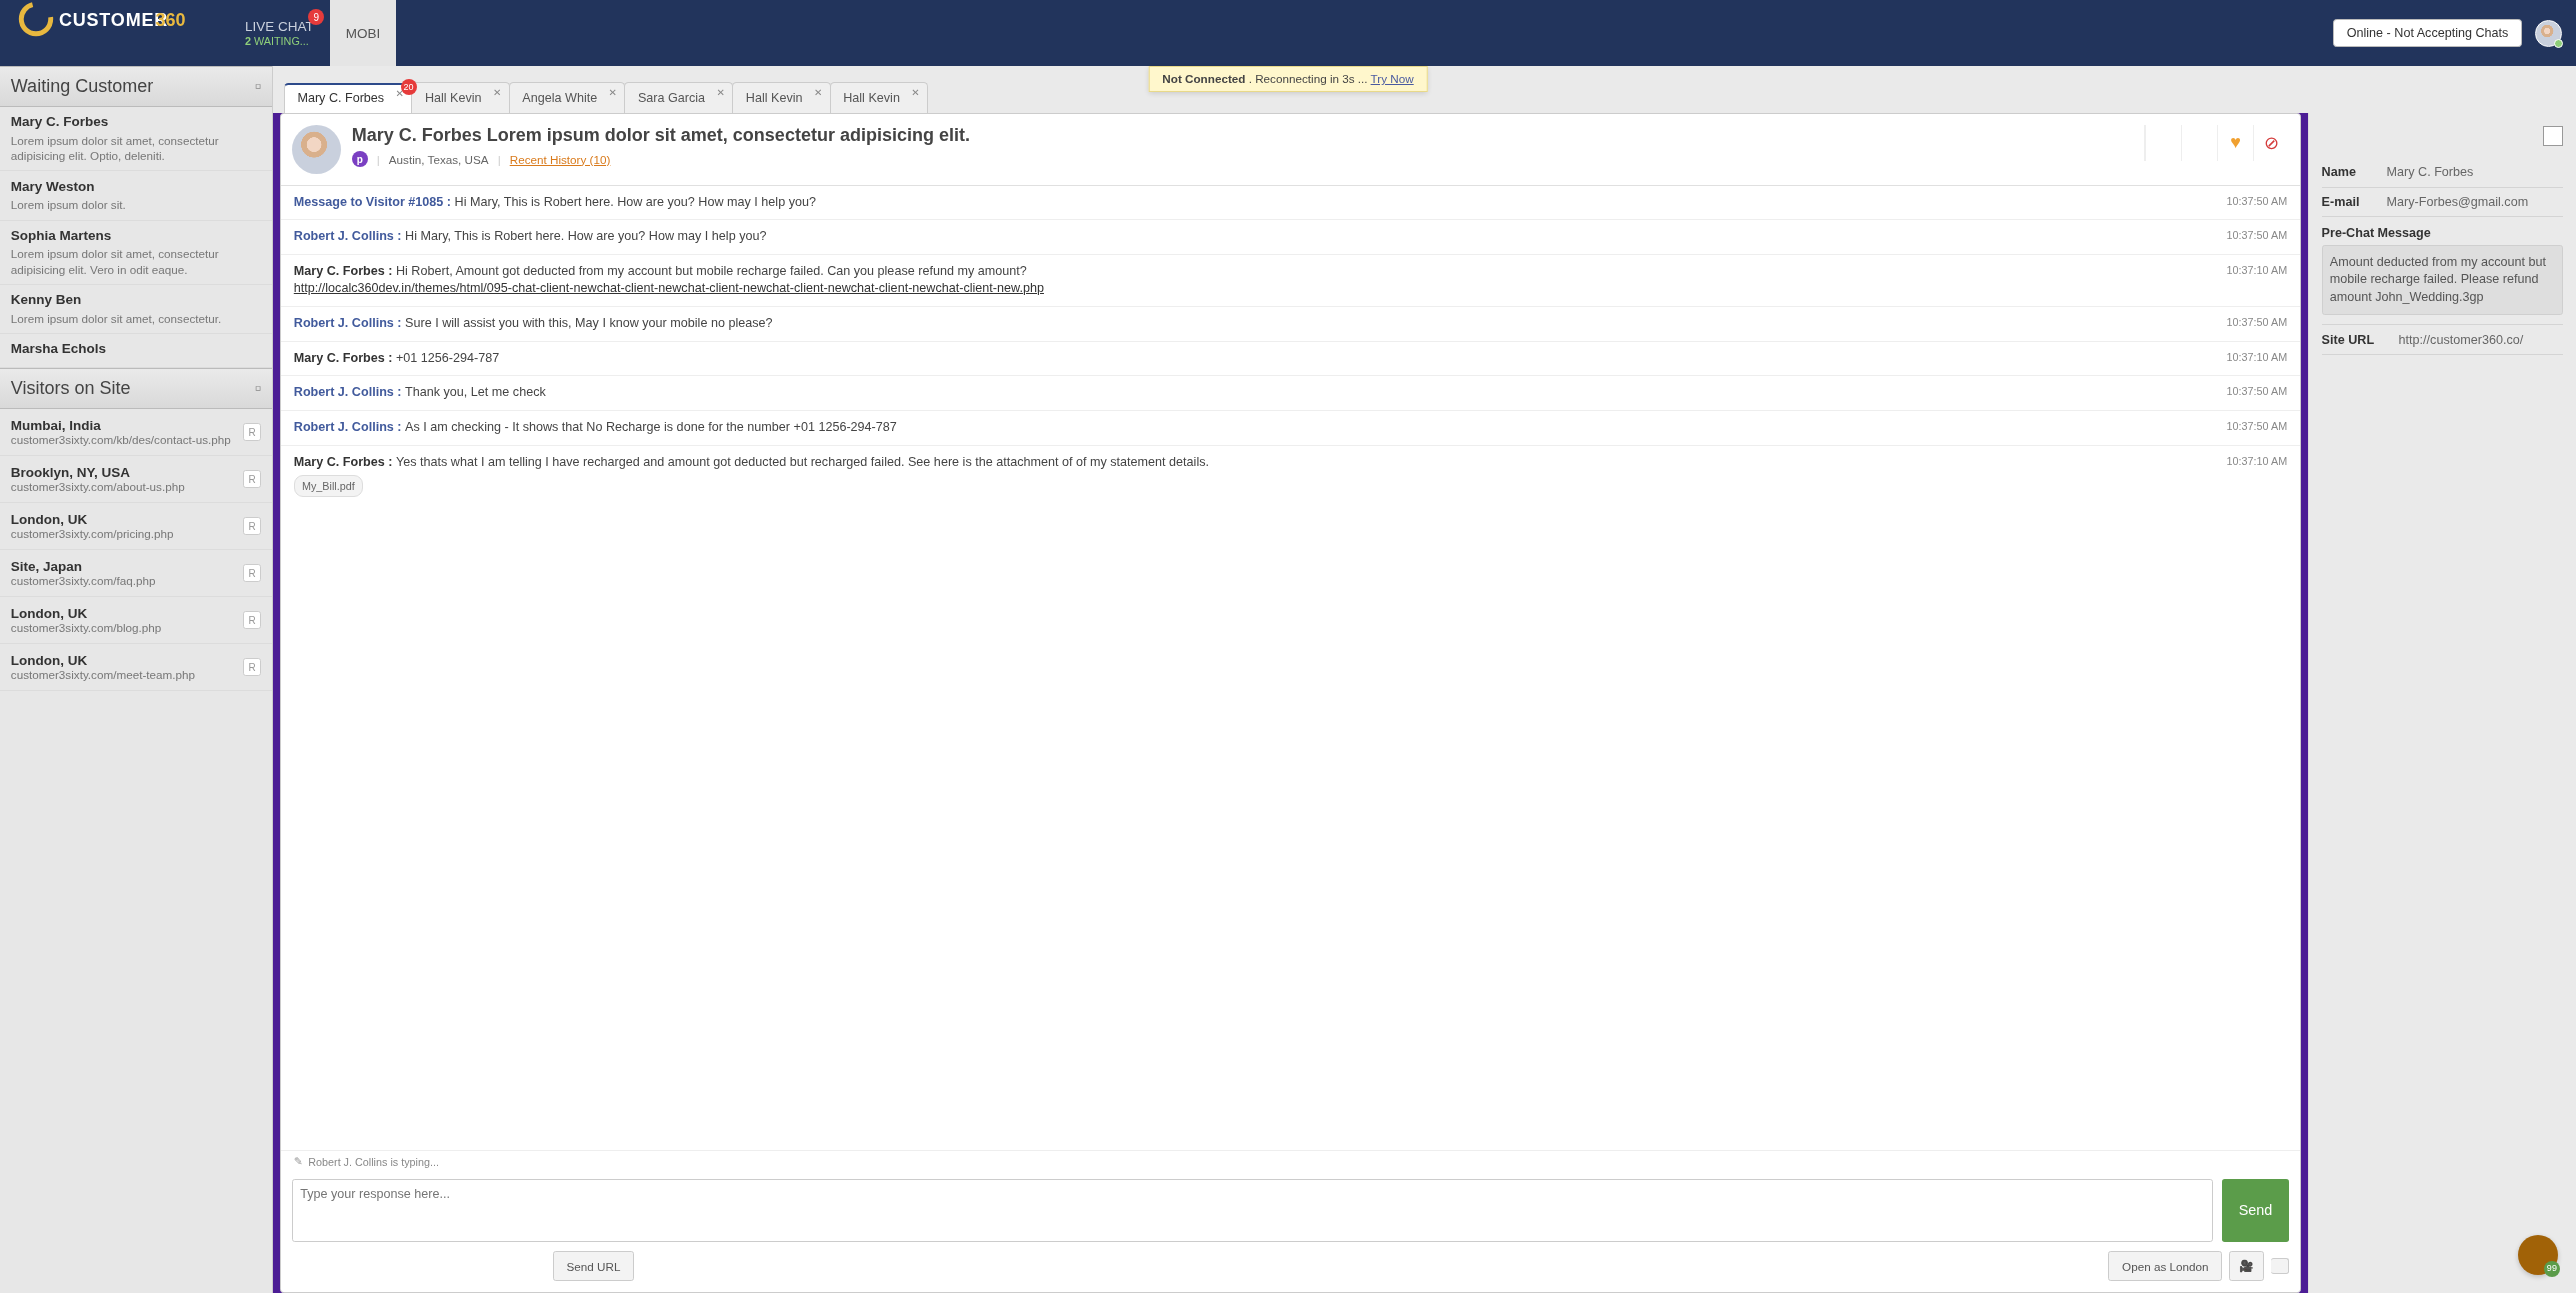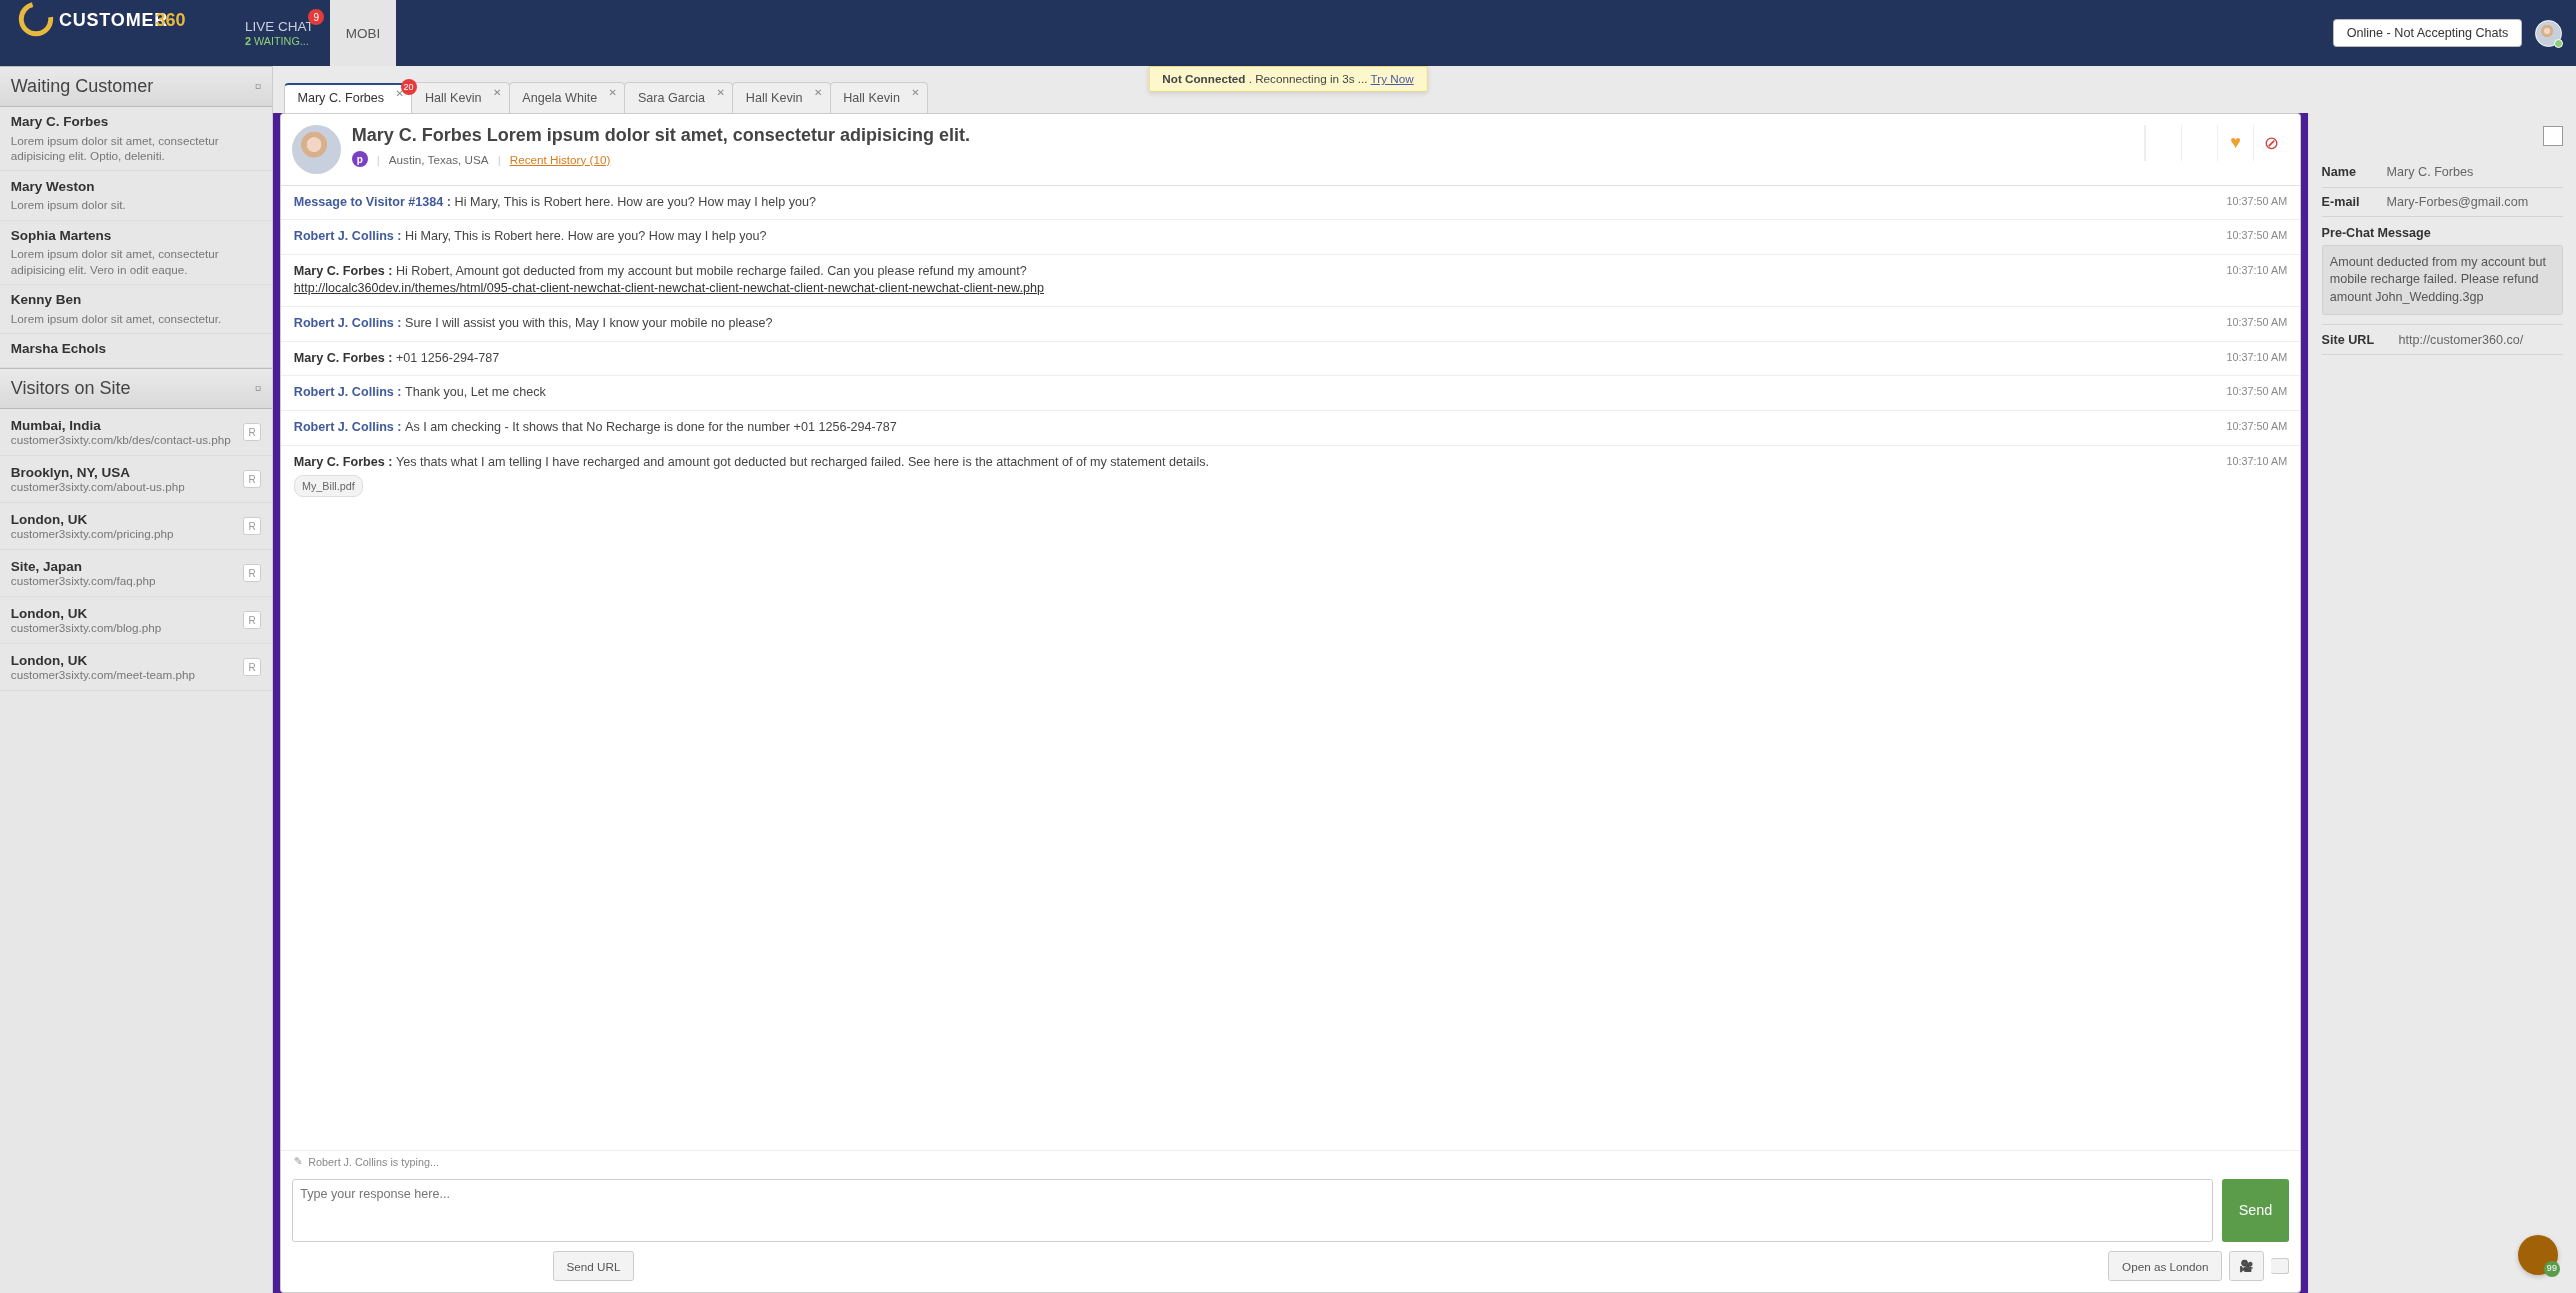--- a/index.html
+++ b/index.html
@@ -276,21 +276,21 @@
                   <span>♥</span>
                 </div>
               <div class="conv-act ban">
                   <span>⊘</span>
                 </div>
             </div>
           </div>
 
           <div class="messages" id="messages">
               <div class="msg sys">
-                <div class="body"><span class="who">Message to Visitor #1384 : </span><span>Hi Mary, This is Robert here. How are you? How may I help you?</span></div>
+                <div class="body"><span class="who">Message to Visitor #1085 : </span><span>Hi Mary, This is Robert here. How are you? How may I help you?</span></div>
                 <div class="time">10:37:50 AM</div>
               </div>
               <div class="msg agent">
                 <div class="body"><span class="who">Robert J. Collins : </span><span>Hi Mary, This is Robert here. How are you? How may I help you?</span></div>
                 <div class="time">10:37:50 AM</div>
               </div>
               <div class="msg cust">
                 <div class="body"><span class="who">Mary C. Forbes : </span><span>Hi Robert, Amount got deducted from my account but mobile recharge failed. Can you please refund my amount?</span> <br><span class="link">http://localc360dev.in/themes/html/095-chat-client-newchat-client-newchat-client-newchat-client-newchat-client-newchat-client-new.php</span></div>
                 <div class="time">10:37:10 AM</div>
               </div>

